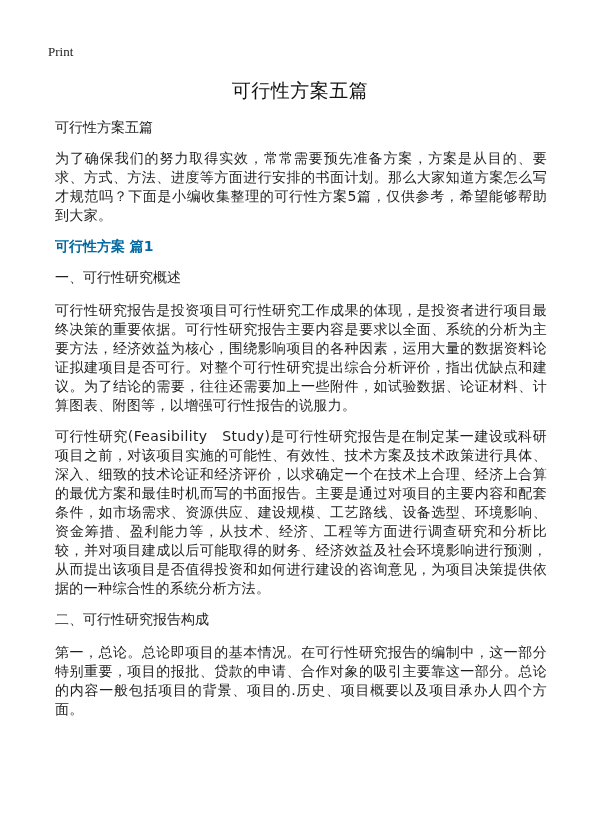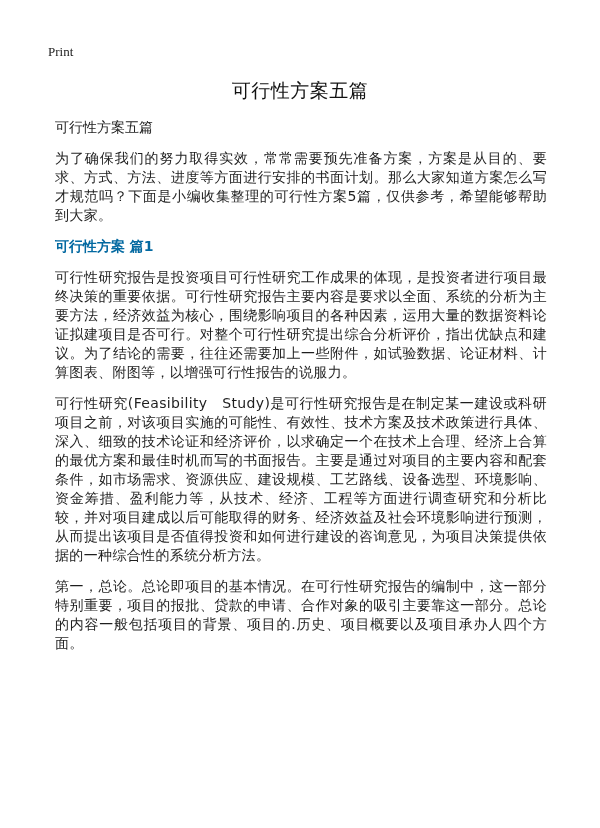--- a/index.html
+++ b/index.html
@@ -76,18 +76,20 @@
 
 <h1 class="doc-title">可行性方案五篇</h1>
 
 <div class="content">
   <div class="subtitle">可行性方案五篇</div>
 
   <p class="body">为了确保我们的努力取得实效，常常需要预先准备方案，方案是从目的、要求、方式、方法、进度等方面进行安排的书面计划。那么大家知道方案怎么写才规范吗？下面是小编收集整理的可行性方案5篇，仅供参考，希望能够帮助到大家。</p>
 
   <div class="sec-bold">可行性方案 篇1</div>
 
+  <div class="sec-head">一、可行性研究概述</div>
   <p class="body">可行性研究报告是投资项目可行性研究工作成果的体现，是投资者进行项目最终决策的重要依据。可行性研究报告主要内容是要求以全面、系统的分析为主要方法，经济效益为核心，围绕影响项目的各种因素，运用大量的数据资料论证拟建项目是否可行。对整个可行性研究提出综合分析评价，指出优缺点和建议。为了结论的需要，往往还需要加上一些附件，如试验数据、论证材料、计算图表、附图等，以增强可行性报告的说服力。</p>
   <p class="body">可行性研究(Feasibility　Study)是可行性研究报告是在制定某一建设或科研项目之前，对该项目实施的可能性、有效性、技术方案及技术政策进行具体、深入、细致的技术论证和经济评价，以求确定一个在技术上合理、经济上合算的最优方案和最佳时机而写的书面报告。主要是通过对项目的主要内容和配套条件，如市场需求、资源供应、建设规模、工艺路线、设备选型、环境影响、资金筹措、盈利能力等，从技术、经济、工程等方面进行调查研究和分析比较，并对项目建成以后可能取得的财务、经济效益及社会环境影响进行预测，从而提出该项目是否值得投资和如何进行建设的咨询意见，为项目决策提供依据的一种综合性的系统分析方法。</p>
 
+  <div class="sec-head">二、可行性研究报告构成</div>
   <p class="body">第一，总论。总论即项目的基本情况。在可行性研究报告的编制中，这一部分特别重要，项目的报批、贷款的申请、合作对象的吸引主要靠这一部分。总论的内容一般包括项目的背景、项目的.历史、项目概要以及项目承办人四个方面。</p>
 
 </div>
 
 </body></html>

